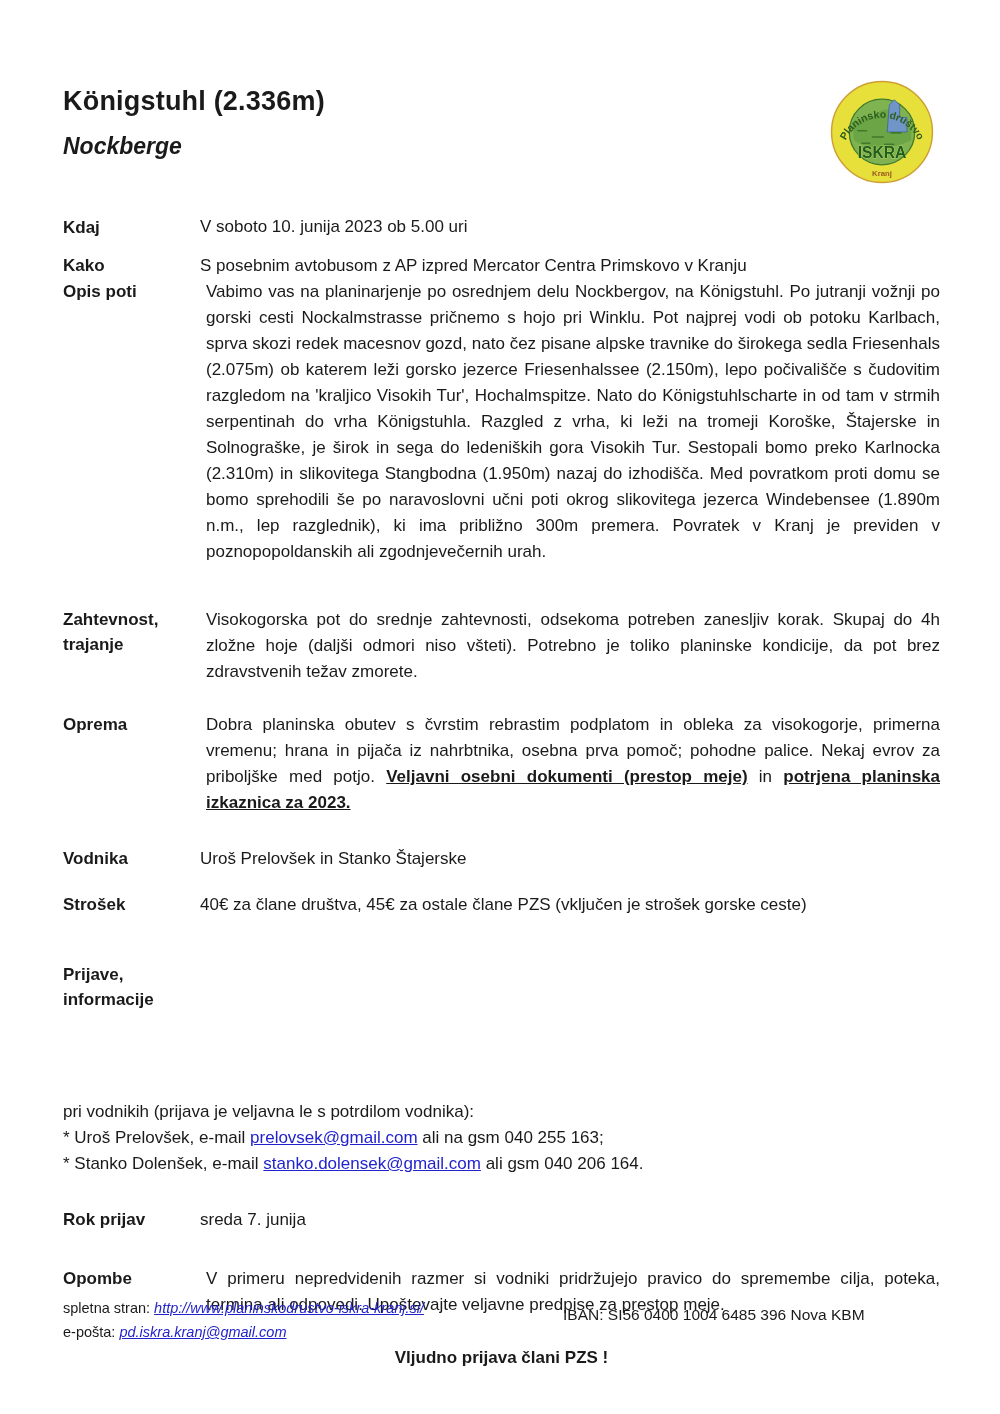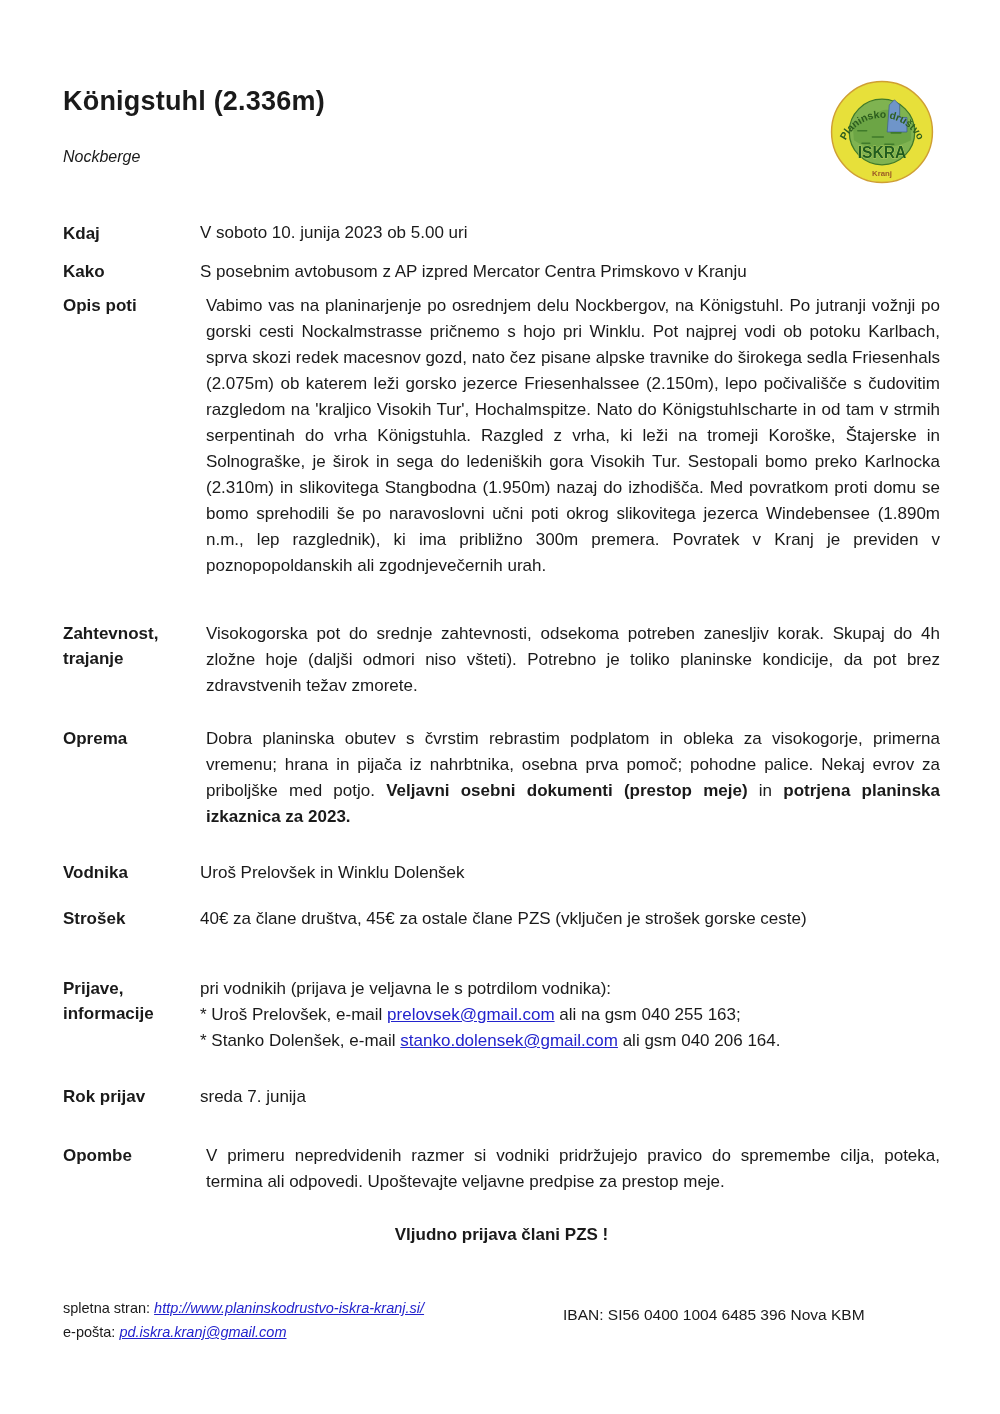--- a/index.html
+++ b/index.html
@@ -16,48 +16,48 @@
     background: #ffffff;
   }
   .content {
     position: absolute;
     left: 63px; right: 60px; top: 86px;
   }
   .doc-title {
     font-size: 27px; font-weight: bold; letter-spacing: 0.2px;
   }
   .doc-subtitle {
-    font-size: 16px; font-weight: normal; font-style: italic;
-    margin-top: 31px;
+    font-size: 23px; font-weight: bold; font-style: italic;
+    margin-top: 16px;
   }
   .logo {
     position: absolute; top: 80px; right: 66px;
     width: 104px; height: 104px;
   }
   .rows { margin-top: 54px; }
   .row { display: flex; align-items: flex-start; }
   .row-label {
     width: 137px; flex: 0 0 137px;
     font-weight: bold; font-size: 17px; line-height: 25px;
   }
   .row-content {
     flex: 1; font-size: 17px; line-height: 26px;
   }
   .just { text-align: justify; margin-left: 6px; }
   .mb-kdaj { margin-bottom: 13px; align-items: center; }
-  .mb-kako { margin-bottom: 8px; }
+  .mb-kako { }
   .mb-opis { margin-bottom: 42px; }
   .mb-zaht { margin-bottom: 27px; }
   .mb-oprema { margin-bottom: 30px; }
   .mb-vodnika { margin-bottom: 20px; }
   .mb-strosek { margin-bottom: 44px; }
-  .mb-prijave { margin-bottom: 30px; }
+  .mb-prijave { margin-bottom: 30px; flex-direction: column; }
   .mb-rok { margin-bottom: 33px; }
   .mb-opombe { margin-bottom: 0; }
-  b.inlinebold { font-weight: bold; }
+  b.inlinebold { font-weight: bold; text-decoration: underline; }
   a.link, span.linklike {
     color: #2323cd; text-decoration: underline; cursor: pointer;
   }
   .closing {
     margin-top: 30px; text-align: center;
     font-size: 17px; font-weight: bold;
   }
   .footer-left {
     position: absolute; left: 63px; top: 1296px;
     font-size: 14.5px; line-height: 24px;
@@ -124,21 +124,21 @@
         <div class="row-content just">Visokogorska pot do srednje zahtevnosti, odsekoma potreben zanesljiv korak. Skupaj do 4h zložne hoje (daljši odmori niso všteti). Potrebno je toliko planinske kondicije, da pot brez zdravstvenih težav zmorete.</div>
       </div>
 
       <div class="row mb-oprema">
         <div class="row-label">Oprema</div>
         <div class="row-content just"><span>Dobra planinska obutev s čvrstim rebrastim podplatom in obleka za visokogorje, primerna vremenu; hrana in pijača iz nahrbtnika, osebna prva pomoč; pohodne palice. Nekaj evrov za priboljške med potjo. </span><b class="inlinebold">Veljavni osebni dokumenti (prestop meje)</b><span> in </span><b class="inlinebold">potrjena planinska izkaznica za 2023.</b></div>
       </div>
 
       <div class="row mb-vodnika">
         <div class="row-label">Vodnika</div>
-        <div class="row-content">Uroš Prelovšek in Winklu Dolenšek</div>
+        <div class="row-content">Uroš Prelovšek in Stanko Štajerske</div>
       </div>
 
       <div class="row mb-strosek">
         <div class="row-label">Strošek</div>
         <div class="row-content">40€ za člane društva, 45€ za ostale člane PZS (vključen je strošek gorske ceste)</div>
       </div>
 
       <div class="row mb-prijave">
         <div class="row-label">Prijave, informacije</div>
         <div class="row-content">

